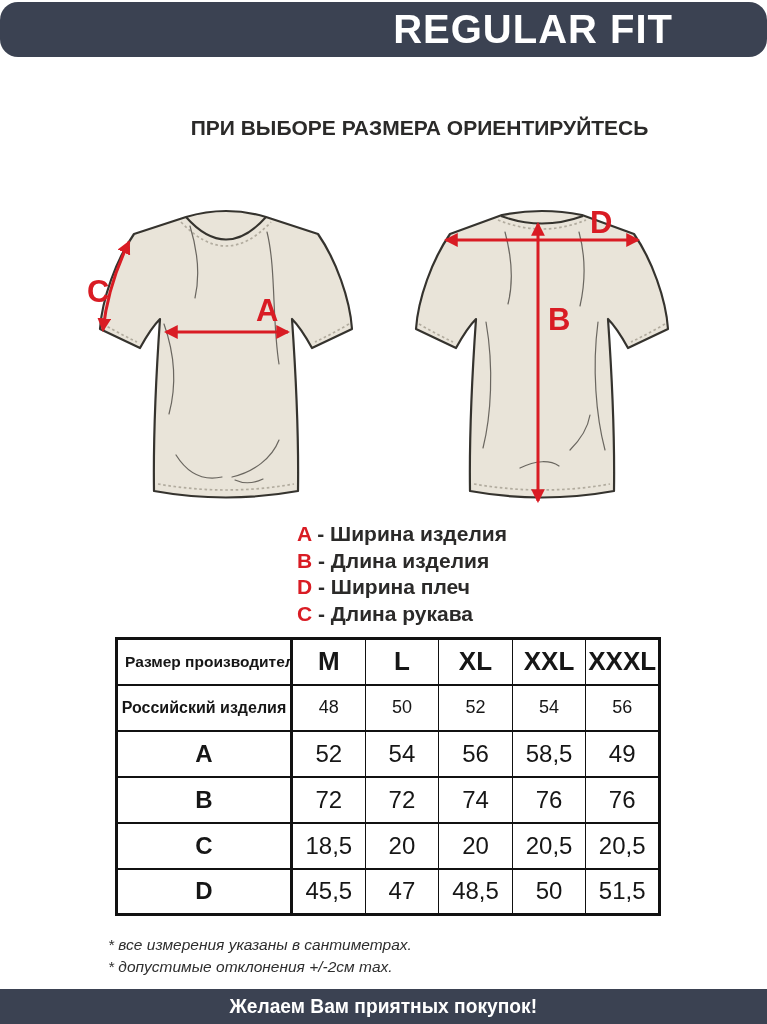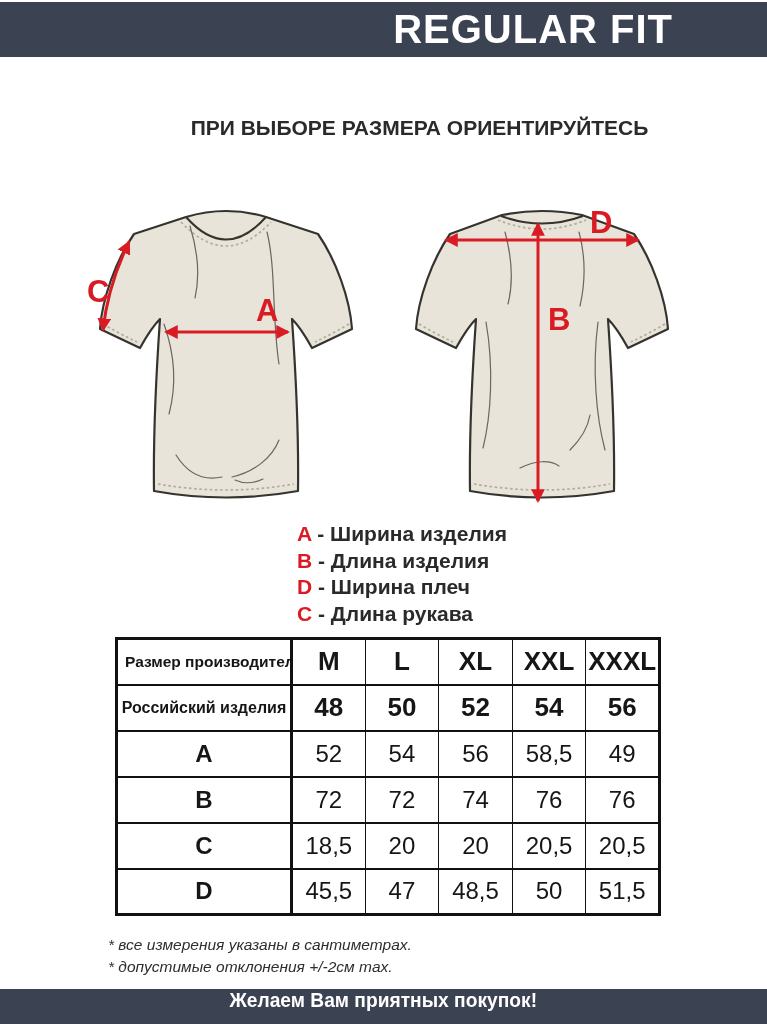--- a/index.html
+++ b/index.html
@@ -6,21 +6,21 @@
     --navy:#3b4252; --red:#d91c24; --ink:#262626;
     --shirt:#e9e4d9; --outline:#35332e; --stitch:#b2ac9f;
   }
   *{margin:0;padding:0;box-sizing:border-box;}
   html,body{background:#fff;}
   .page{
     position:relative;width:767px;height:1024px;background:#fff;overflow:hidden;
     font-family:"Liberation Sans","DejaVu Sans",sans-serif;color:var(--ink);
   }
   
-  .topbar{position:absolute;top:2px;left:0;width:100%;height:55px;background:var(--navy);}
+  .topbar{position:absolute;top:2px;left:0;width:100%;height:55px;background:var(--navy);border-radius:18px;}
   .topbar-title{position:absolute;right:94px;top:0;height:55px;line-height:55px;
     color:#ffffff;font-weight:700;font-size:40px;letter-spacing:1px;white-space:nowrap;}
   
   .intro{position:absolute;top:114px;left:0;width:100%;text-align:center;
     font-weight:700;font-size:21px;line-height:28px;color:#2b2a29;margin-left:36px;}
   
   .diagram{position:absolute;top:200px;left:0;width:100%;
     display:flex;justify-content:center;gap:36px;}
   .shirt-body{fill:var(--shirt);stroke:var(--outline);stroke-width:2.2;stroke-linejoin:round;}
   .line{fill:none;stroke:var(--outline);stroke-width:2;}
@@ -36,29 +36,29 @@
   .legend-letter{color:var(--red);}
   
   .size-table{position:absolute;top:637px;left:115px;width:543px;table-layout:fixed;
     border-collapse:collapse;border:3px solid #111;}
   .size-table td{border:1.5px solid #111;border-top-width:2px;border-bottom-width:2px;
     height:46px;text-align:center;vertical-align:middle;color:#161616;white-space:nowrap;overflow:hidden;}
   .size-table td.lab{border-right-width:3px;}
   .cell-maker{font-weight:700;font-size:15.5px;text-align:left;padding-left:7px;}
   .cell-size{font-weight:700;font-size:26px;}
   .cell-ru{font-weight:700;font-size:16px;}
-  .cell-numbold{font-weight:700;font-size:26px;}
+  .cell-numbold{font-weight:400;font-size:18px;}
   .cell-letter{color:var(--red);font-weight:700;font-size:24px;}
   .cell-num{font-weight:400;font-size:24px;color:#1b1b1b;}
   
   .footnotes{position:absolute;top:934px;left:108px;font-style:italic;font-size:15.5px;
     line-height:21.5px;color:#2e2e2e;}
   
   .bottombar{position:absolute;left:0;bottom:0;width:100%;height:35px;background:var(--navy);
-    display:flex;justify-content:center;}
+    display:flex;align-items:center;justify-content:center;}
   .bottombar-msg{color:#fff;font-weight:700;font-size:20px;transform:scaleX(.96);white-space:nowrap;}
 </style>
 </head>
 <body>
 
 <div class="page">
 
   <div class="topbar">
     <span class="topbar-title">REGULAR FIT</span>
   </div>

